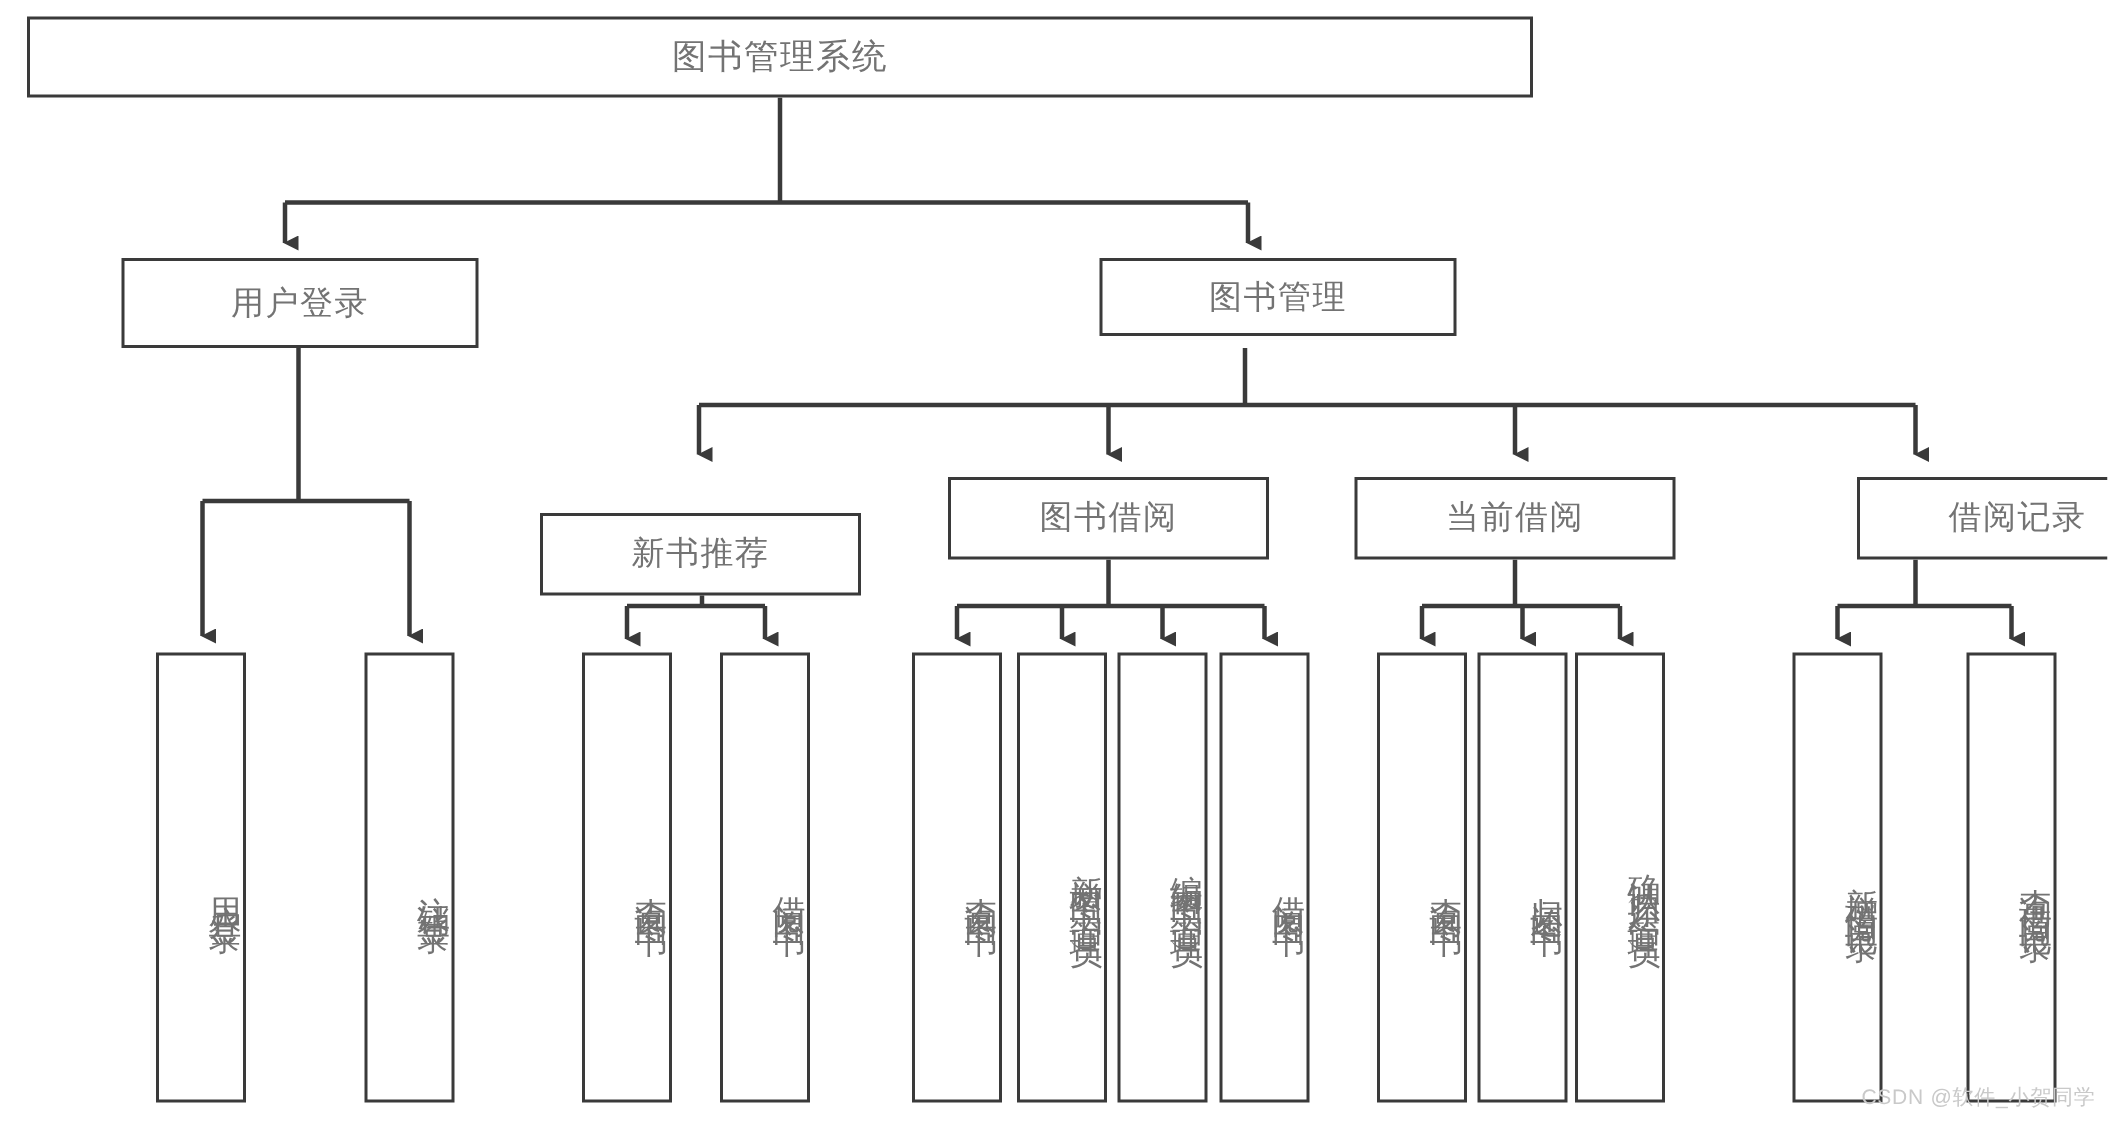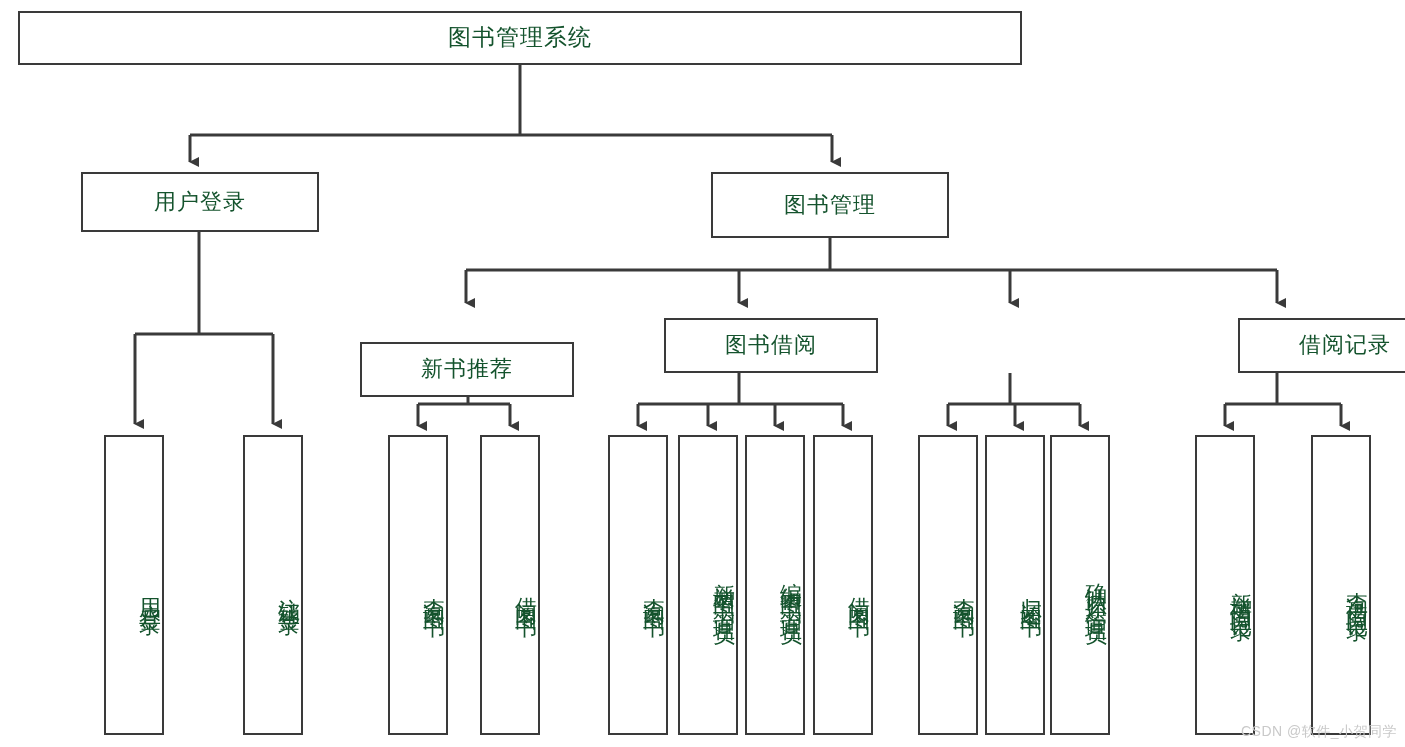--- a/index.html
+++ b/index.html
@@ -26,21 +26,21 @@
     pointer-events: none;
   }
   .node {
     position: absolute;
     box-sizing: border-box;
     background: #ffffff;
     border: 2px solid #3a3a3a;
     display: flex;
     align-items: center;
     justify-content: center;
-    color: #14532d;
+    color: #737373;
   }
   .node.horiz {
     font-size: 22px;
     letter-spacing: 1px;
     line-height: 1.2;
   }
   .node.vert {
     writing-mode: vertical-rl;
     text-orientation: upright;
     font-size: 22px;
@@ -123,29 +123,32 @@
     </g>
   </svg>
 
   <div class="node horiz root" style="left:18px; top:11px; width:1004px; height:54px;">
     <span>图书管理系统</span>
   </div>
 
   <div class="node horiz" style="left:81px; top:172px; width:238px; height:60px;">
     <span>用户登录</span>
   </div>
-  <div class="node horiz" style="left:711px; top:172px; width:238px; height:66px;">
+  <div class="node horiz" style="left:733px; top:172px; width:238px; height:52px;">
     <span>图书管理</span>
   </div>
 
   <div class="node horiz" style="left:360px; top:318px; width:214px; height:55px;margin-top:24px;">
     <span>新书推荐</span>
   </div>
-  <div class="node horiz" style="left:632px; top:318px; width:214px; height:55px;margin-left:32px;">
+  <div class="node horiz" style="left:632px; top:318px; width:214px; height:55px;">
     <span>图书借阅</span>
+  </div>
+  <div class="node horiz" style="left:903px; top:318px; width:214px; height:55px;">
+    <span>当前借阅</span>
   </div>
   <div class="node horiz" style="left:1210px; top:318px; width:214px; height:55px;margin-left:28px;">
     <span>借阅记录</span>
   </div>
 
   <div class="node vert" style="left:104px; top:435px; width:60px; height:300px;">
     <span class="vtext">用户登录</span>
   </div>
   <div class="node vert" style="left:243px; top:435px; width:60px; height:300px;">
     <span class="vtext">注销登录</span>

